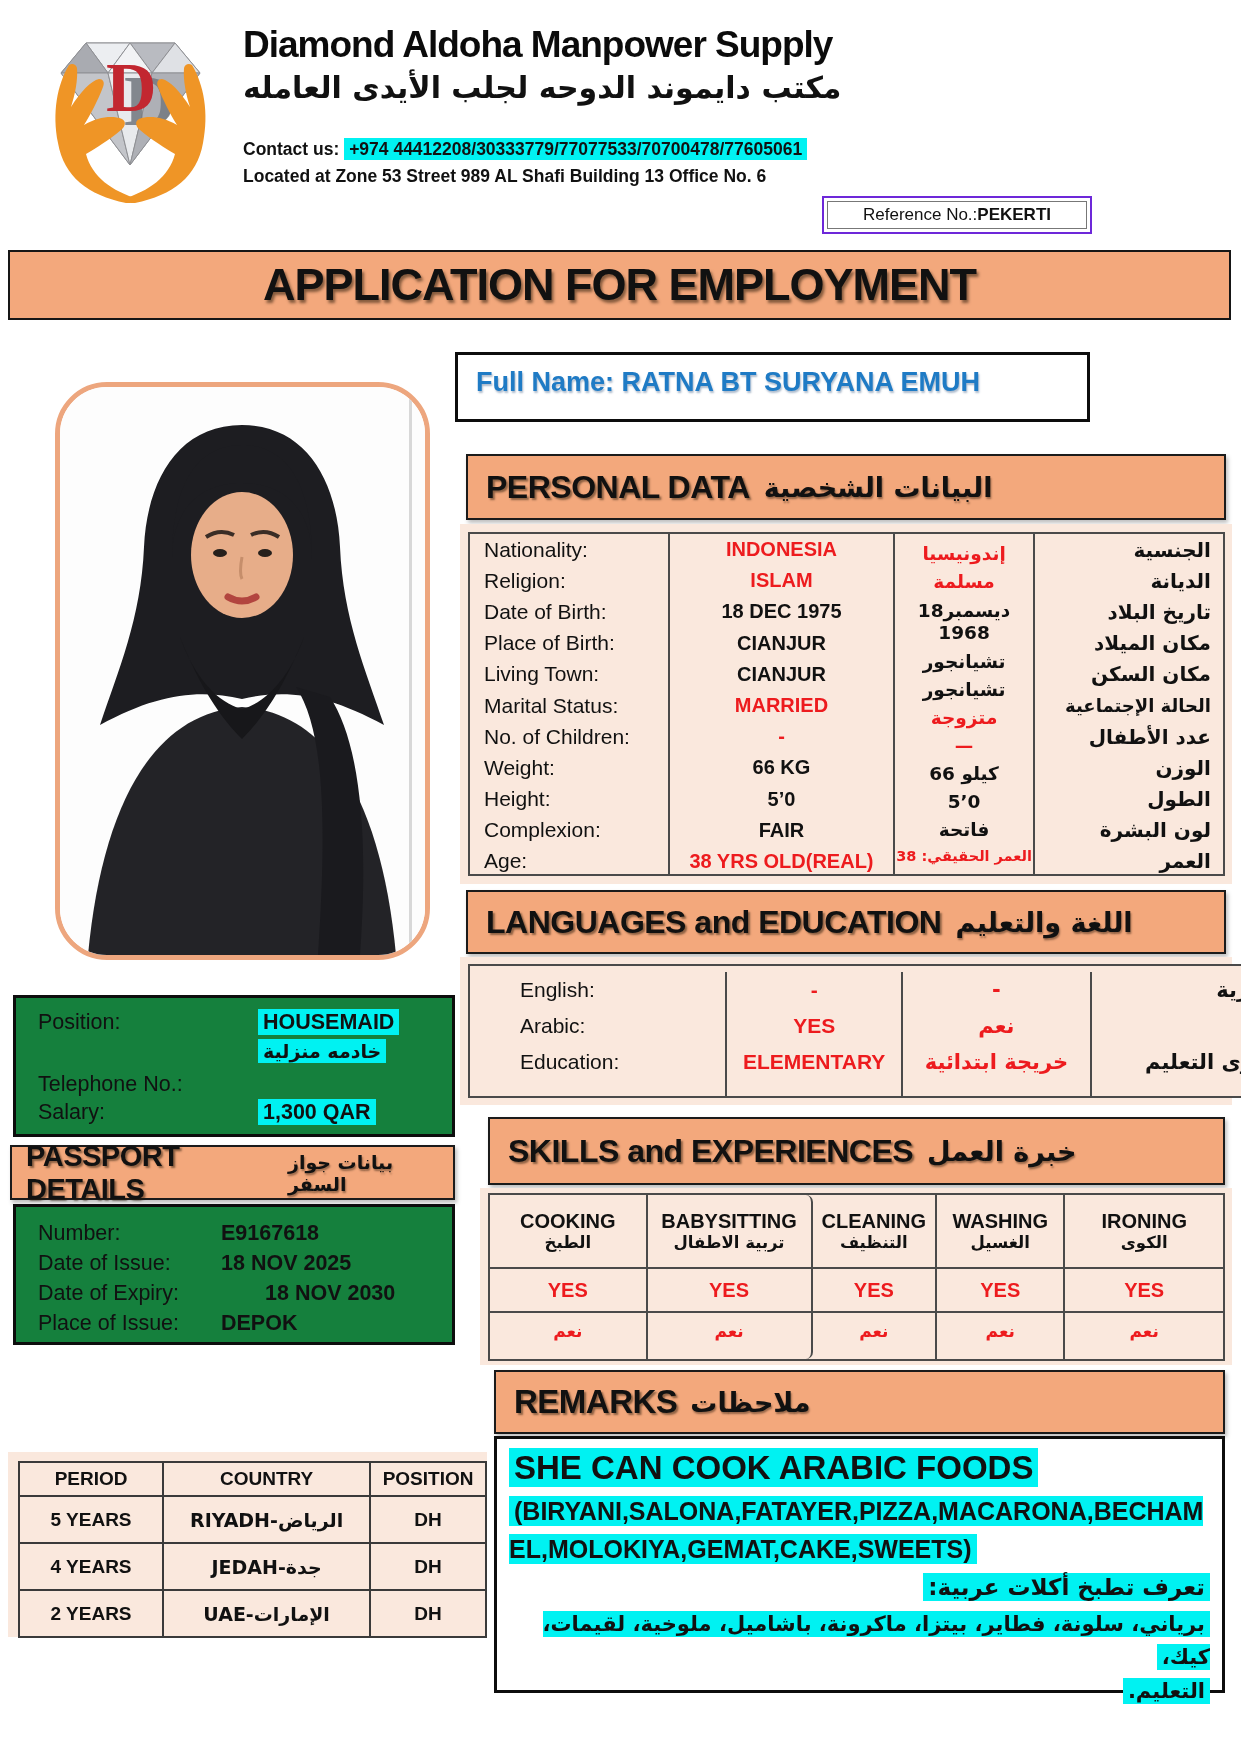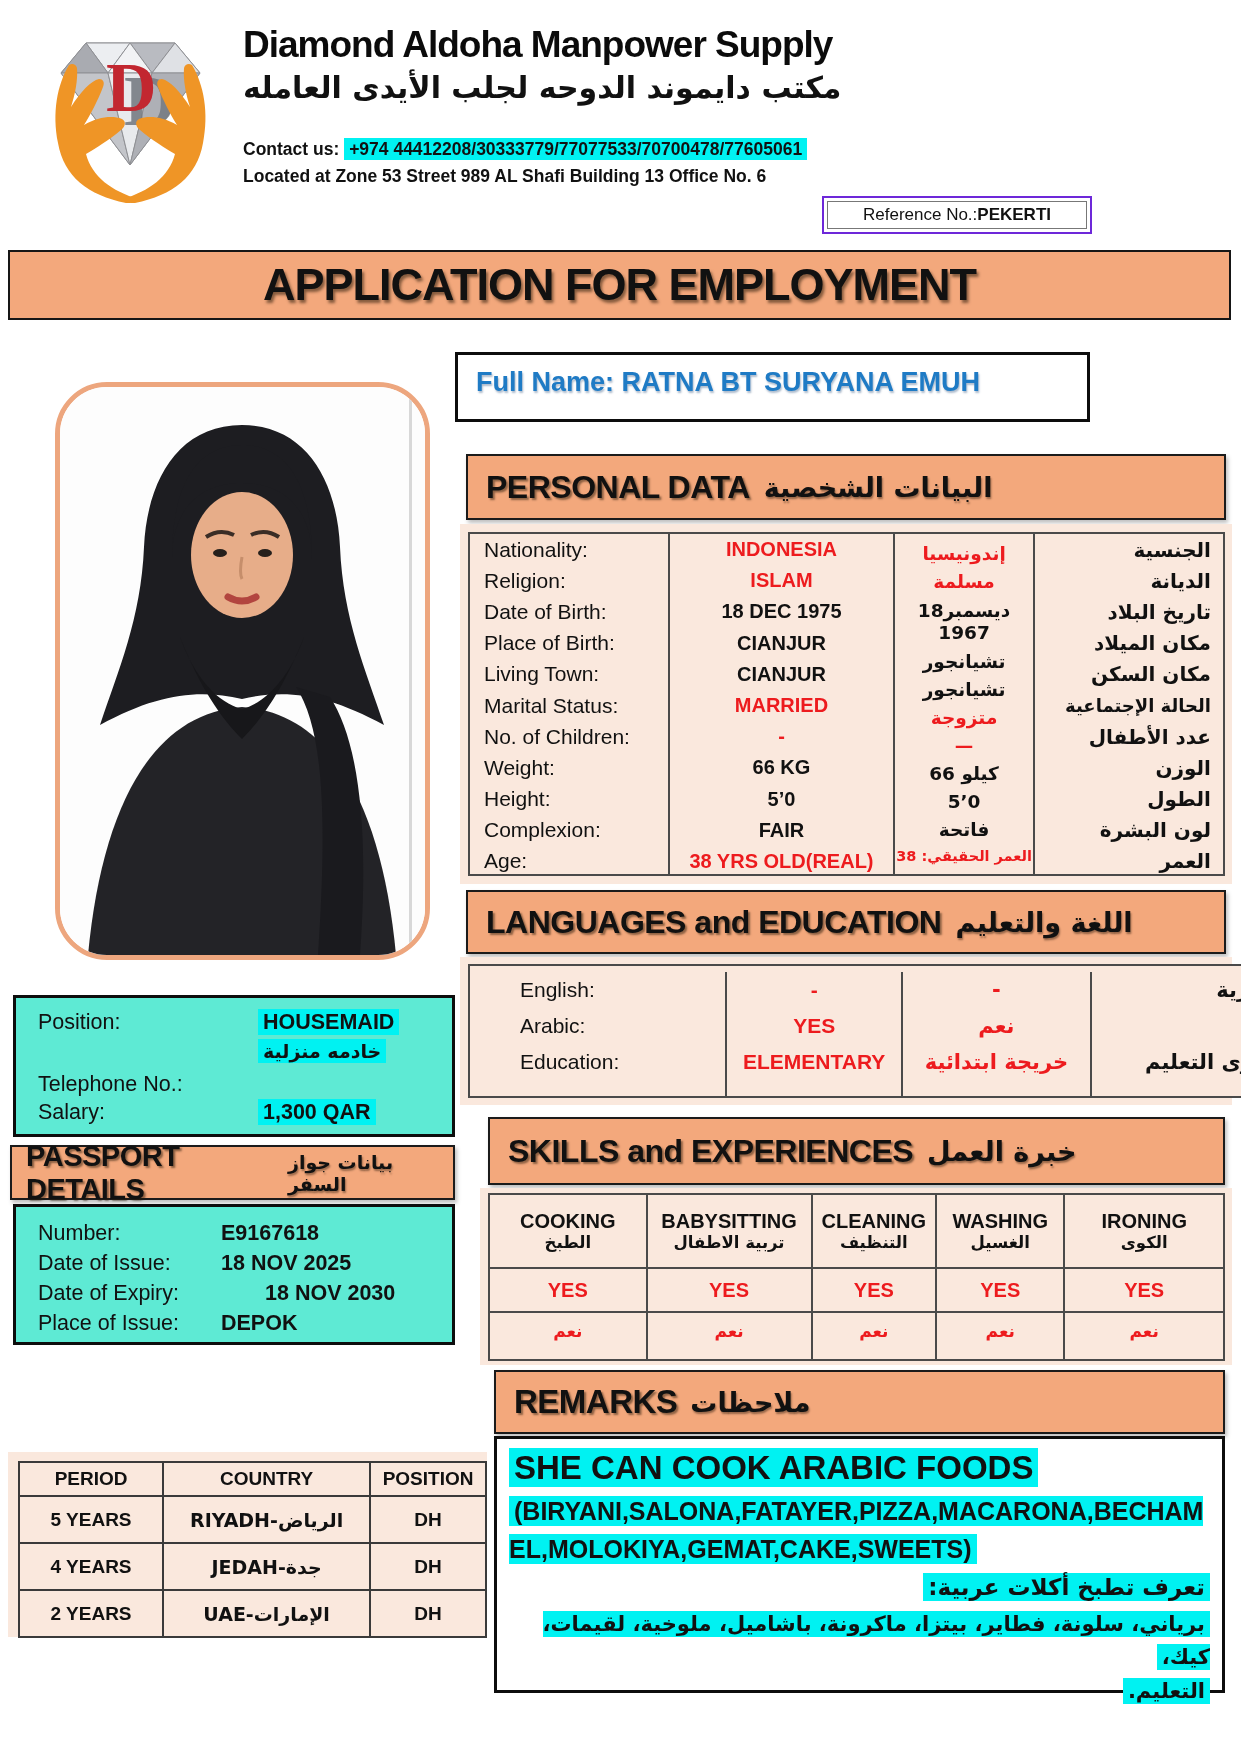--- a/index.html
+++ b/index.html
@@ -50,21 +50,21 @@
   .gcol{height:100%;}
   .gcol.div{border-right:2px solid #4a4a4a;}
   .pd-line{height:31.2px;display:flex;align-items:center;font-size:21px;}
   .pd-lab{padding-left:14px;}
   .pd-val{justify-content:center;font-weight:bold;font-size:20px;}
   .pd-arv{justify-content:center;text-align:center;font-weight:bold;font-size:18.5px;line-height:22px;}
   .pd-arl{justify-content:flex-end;padding-right:12px;font-weight:bold;font-size:20px;}
   .h28{height:28px;}.h52{height:52px;}.h24{height:24px;font-size:14.5px;}
   .lg-line{height:36px;display:flex;align-items:center;font-size:21px;}
 
-  .wbox{border:3px solid #0d0d0d;background:#5eead4;}
+  .wbox{border:3px solid #0d0d0d;background:#15803d;}
   .kv-lab{font-size:21.5px;position:absolute;left:22px;}
   .kv-val{font-size:21.5px;font-weight:bold;position:absolute;left:242px;}
 
   .pe-table{border:2px solid #3a3a3a;background:var(--pink);}
   .pe-row{display:flex;border-top:2px solid #3a3a3a;}
   .pe-row:first-child{border-top:none;}
   .pe-cell{display:flex;align-items:center;justify-content:center;border-right:2px solid #3a3a3a;
            font-weight:bold;font-size:19px;text-align:center;}
   .pe-cell:last-child{border-right:none;}
   .pe-hrow{height:32px;}
@@ -194,21 +194,21 @@
       <div class="pd-line pd-val red">MARRIED</div>
       <div class="pd-line pd-val red">-</div>
       <div class="pd-line pd-val">66 KG</div>
       <div class="pd-line pd-val">5’0</div>
       <div class="pd-line pd-val">FAIR</div>
       <div class="pd-line pd-val red">38 YRS OLD(REAL)</div>
     </div>
     <div class="gcol div ar" style="width:18.5%;padding-top:6px;">
       <div class="pd-line pd-arv red h28">إندونيسيا</div>
       <div class="pd-line pd-arv red h28">مسلمة</div>
-      <div class="pd-line pd-arv h52">ديسمبر18 1967</div>
+      <div class="pd-line pd-arv h52">ديسمبر18 1968</div>
       <div class="pd-line pd-arv h28">تشيانجور</div>
       <div class="pd-line pd-arv h28">تشيانجور</div>
       <div class="pd-line pd-arv red h28">متزوجة</div>
       <div class="pd-line pd-arv red h28">—</div>
       <div class="pd-line pd-arv h28">66 كيلو</div>
       <div class="pd-line pd-arv h28">5’0</div>
       <div class="pd-line pd-arv h28">فاتحة</div>
       <div class="pd-line pd-arv red h24">العمر الحقيقي: 38</div>
     </div>
     <div class="gcol ar" style="width:25%;">
@@ -285,21 +285,21 @@
   <div class="abs underlay" style="left:480px;top:1188px;width:752px;height:177px;"></div>
   <div class="abs grid-table" style="left:488px;top:1193px;width:737px;height:168px;">
     <div class="sk-col div" style="width:21.5%;">
       <div class="sk-head">
           <span class="sk-en">COOKING</span>
           <span class="sk-ar ar">الطبخ</span>
         </div>
       <div class="sk-yes">YES</div>
       <div class="sk-naam ar">نعم</div>
     </div>
-    <div class="sk-col div" style="width:22.5%;">
+    <div class="sk-col div" style="width:22.5%;border-radius:7px;">
       <div class="sk-head">
           <span class="sk-en">BABYSITTING</span>
           <span class="sk-ar ar">تربية الاطفال</span>
         </div>
       <div class="sk-yes">YES</div>
       <div class="sk-naam ar">نعم</div>
     </div>
     <div class="sk-col div" style="width:17%;">
       <div class="sk-head">
           <span class="sk-en">CLEANING</span>

